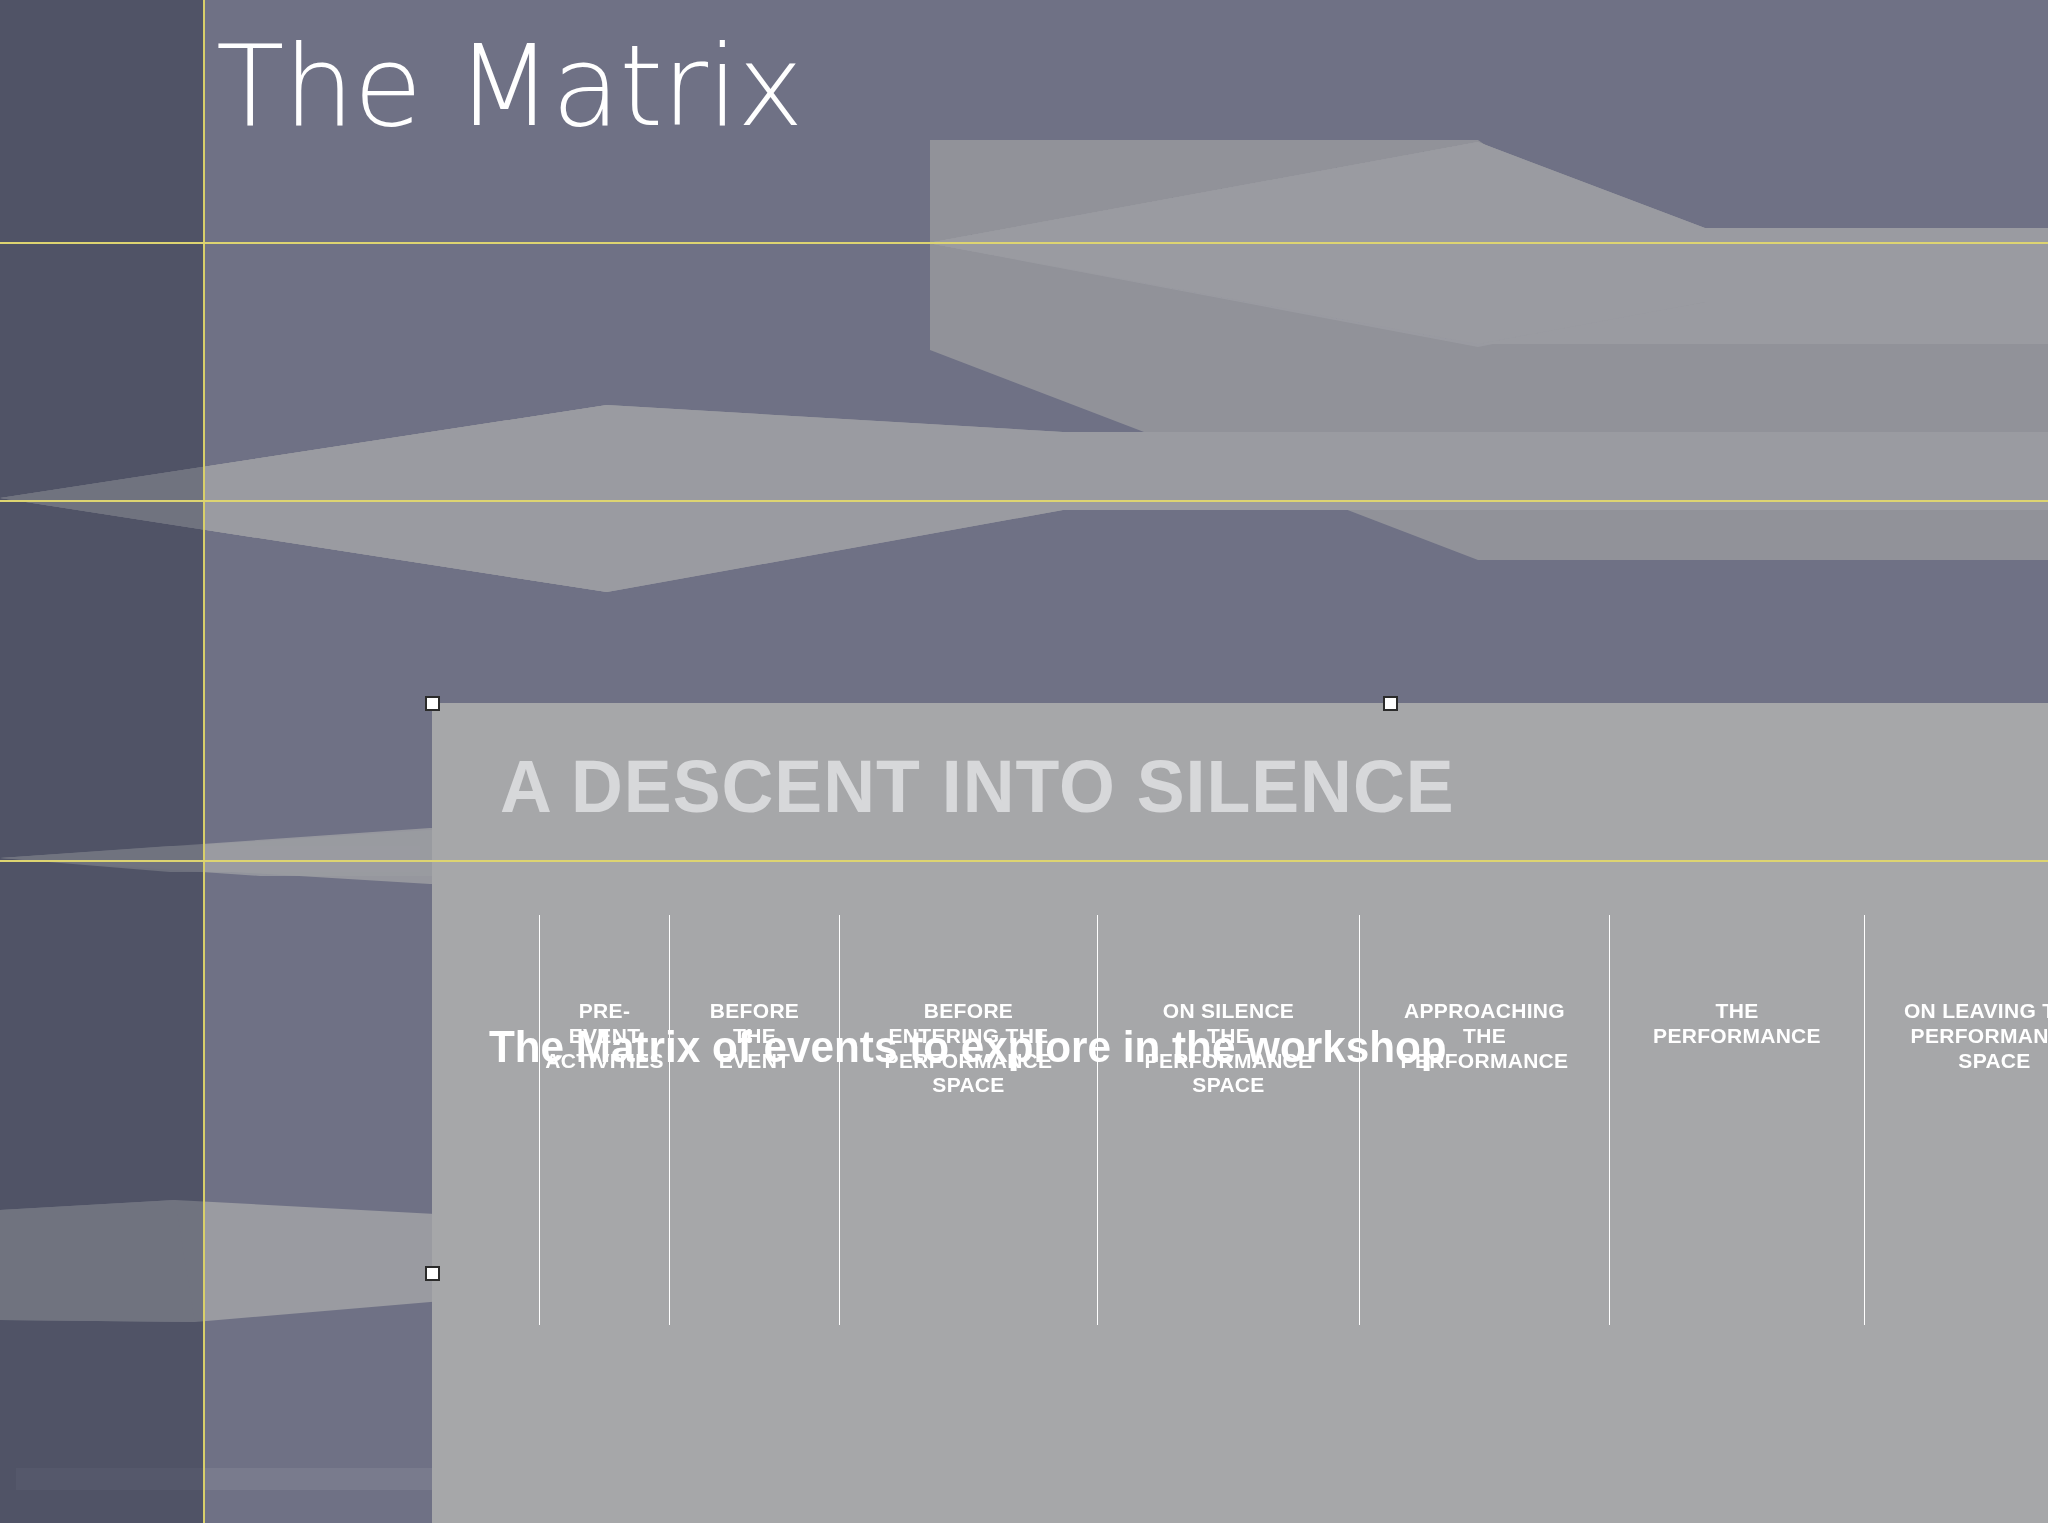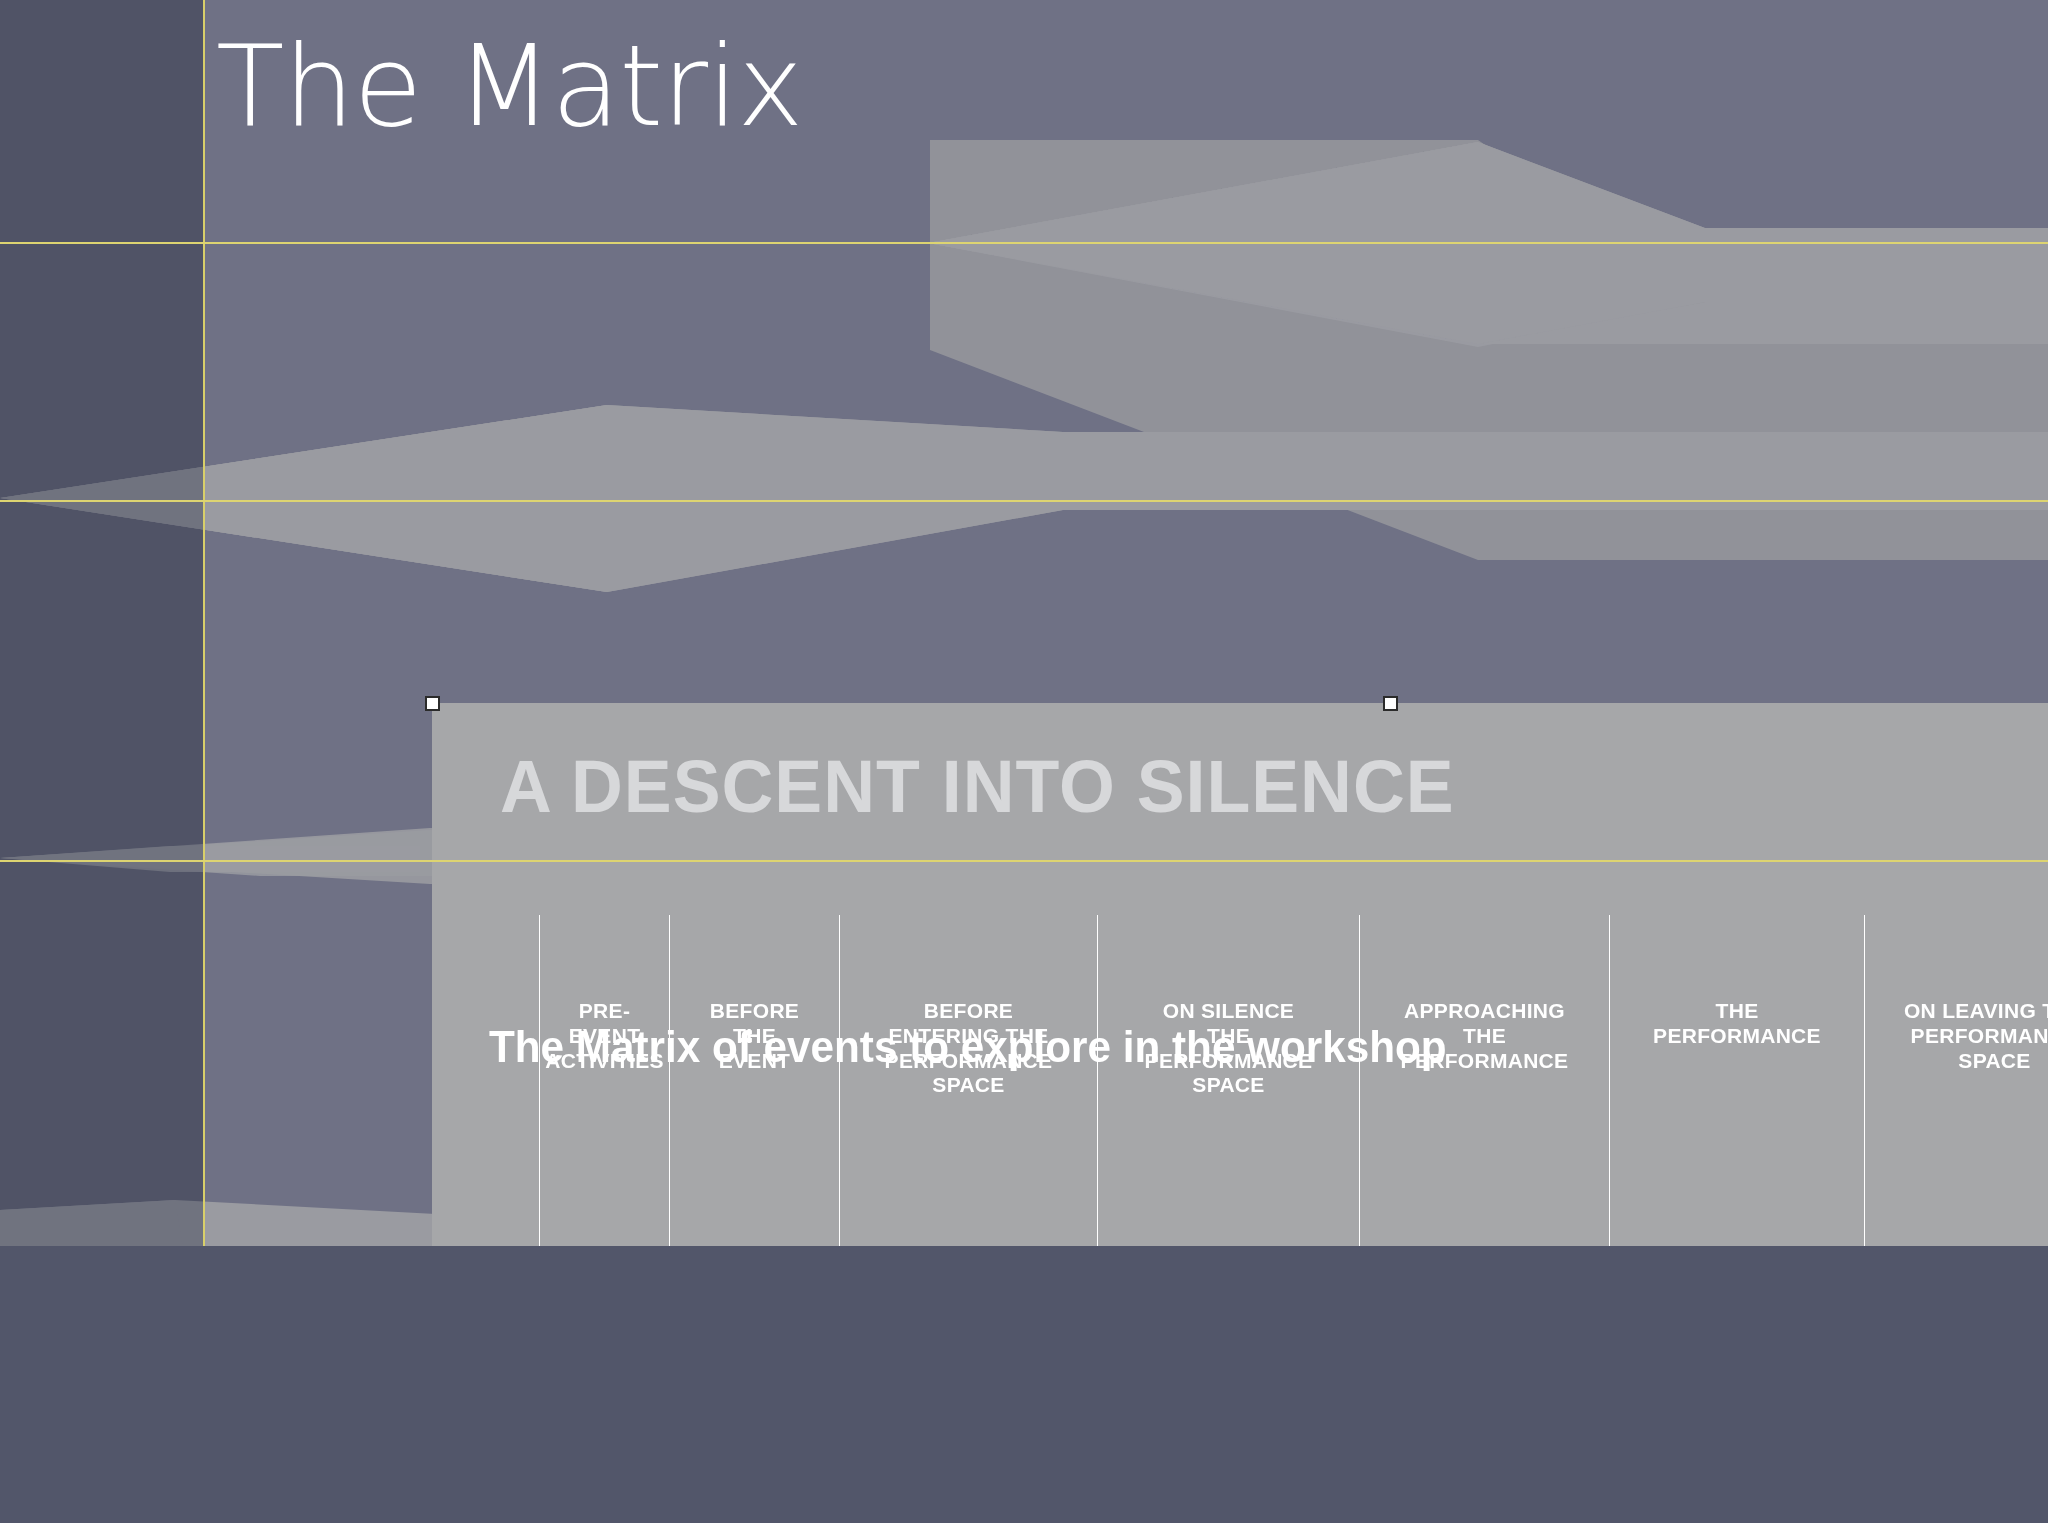--- a/index.html
+++ b/index.html
@@ -4,21 +4,21 @@
 <style>
   html, body {
     margin: 0; padding: 0;
     width: 2048px; height: 1523px;
     overflow: hidden;
     background: #52566a;
     font-family: "Liberation Sans", sans-serif;
   }
   #stage {
     position: relative;
-    width: 2048px; height: 1246px;
+    width: 2048px; height: 1523px;
     overflow: hidden;
   }
 
   
   #bg-art { position: absolute; inset: 0; }
   #bg-art svg { display: block; width: 2048px; height: 1523px; }
 
   
   .guide-v {
     position: absolute; top: 0; bottom: 0;

